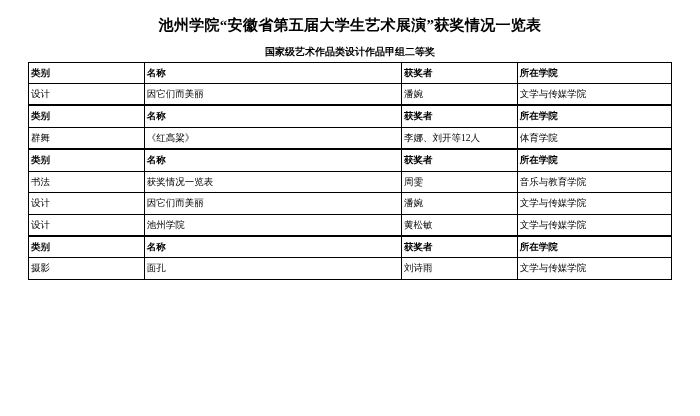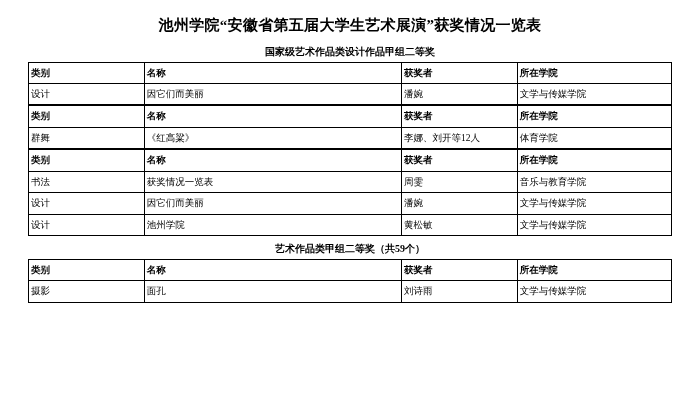--- a/index.html
+++ b/index.html
@@ -148,21 +148,20 @@
       </tr>
       <tr>
         <td>设计</td>
         <td>池州学院</td>
         <td>黄松敏</td>
         <td>文学与传媒学院</td>
       </tr>
     </tbody>
   </table>
 
-  <div class="section-caption">艺术作品类甲组二等奖（共59个）</div>
   <table class="grid">
     <colgroup>
       <col class="col-category">
         <col class="col-name">
         <col class="col-winner">
         <col class="col-college">
     </colgroup>
     <thead>
       <tr>
         <th>类别</th>

